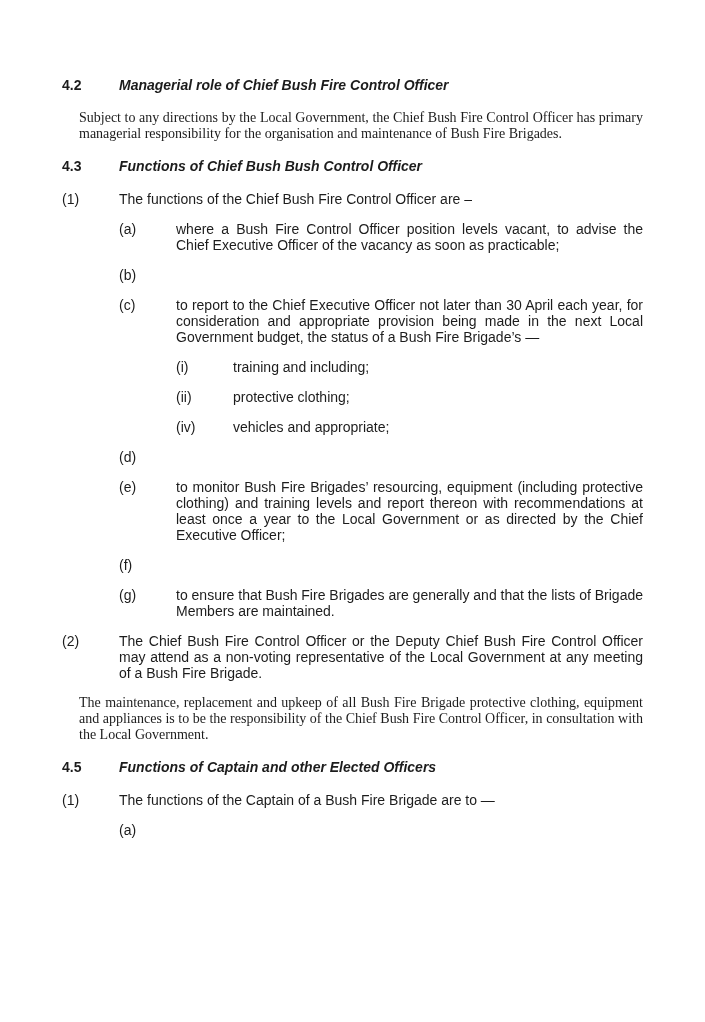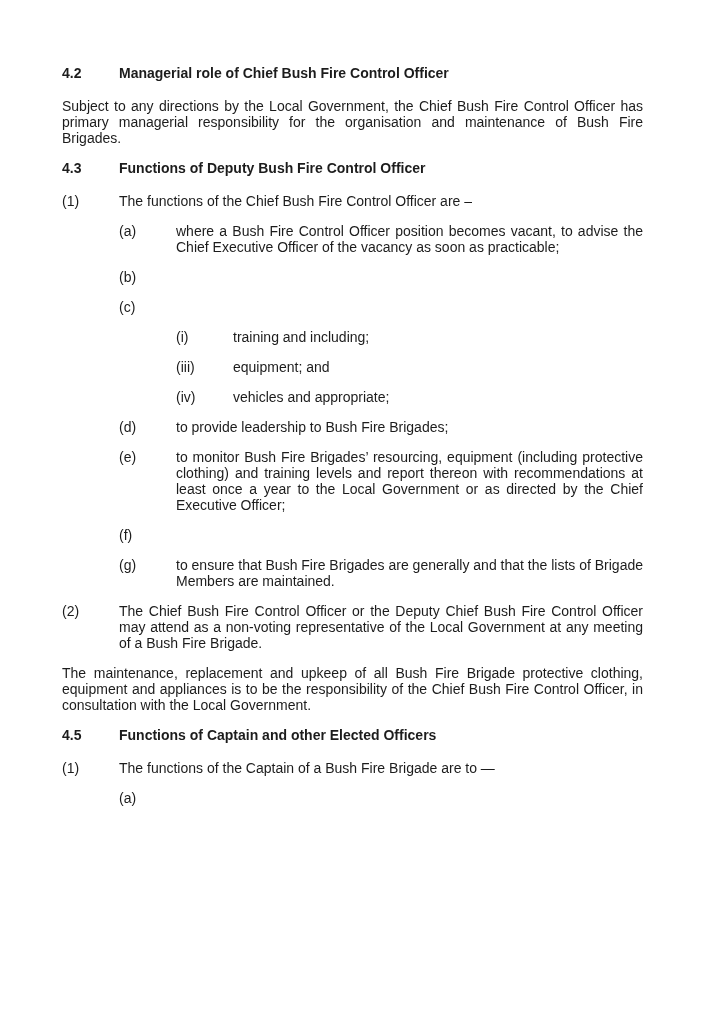--- a/index.html
+++ b/index.html
@@ -20,31 +20,33 @@
   }
   .content {
     position: absolute;
     left: 62px;
     top: 61px;
     width: 581px;
   }
   .h {
     display: flex;
     font-weight: bold;
-    margin: 4px 0 17px 0;
+    margin: 16px 0 17px 0;
   }
   .h .num {
     flex: 0 0 57px;
   }
   .h .title {
     flex: 1;
+    font-style: italic;
   }
   .para {
     text-align: justify;
-    margin: 0 0 14px 0;
+    margin: 0 0 14px 17px;
+    font-family: Liberation Serif, serif;
   }
   .item {
     display: flex;
     margin: 0 0 14px 0;
   }
   .item .lbl {
     flex: 0 0 57px;
   }
   .item .txt {
     flex: 1;
@@ -69,60 +71,60 @@
 
     <div class="h">
       <span class="num">4.2</span>
       <span class="title">Managerial role of Chief Bush Fire Control Officer</span>
     </div>
 
     <div class="para">Subject to any directions by the Local Government, the Chief Bush Fire Control Officer has primary managerial responsibility for the organisation and maintenance of Bush Fire Brigades.</div>
 
     <div class="h">
       <span class="num">4.3</span>
-      <span class="title">Functions of Deputy Bush Fire Control Officer</span>
+      <span class="title">Functions of Chief Bush Bush Control Officer</span>
     </div>
 
     <div class="item">
       <span class="lbl">(1)</span>
       <div class="txt">The functions of the Chief Bush Fire Control Officer are –</div>
     </div>
 
     <div class="item lvl2">
       <span class="lbl">(a)</span>
-      <div class="txt">where a Bush Fire Control Officer position becomes vacant, to advise the Chief Executive Officer of the vacancy as soon as practicable;</div>
+      <div class="txt">where a Bush Fire Control Officer position levels vacant, to advise the Chief Executive Officer of the vacancy as soon as practicable;</div>
     </div>
 
     <div class="item lvl2">
       <span class="lbl">(b)</span>
     </div>
 
     <div class="item lvl2">
       <span class="lbl">(c)</span>
+      <div class="txt">to report to the Chief Executive Officer not later than 30 April each year, for consideration and appropriate provision being made in the next Local Government budget, the status of a Bush Fire Brigade’s —</div>
     </div>
 
     <div class="item lvl3">
       <span class="lbl">(i)</span>
       <div class="txt">training and including;</div>
     </div>
 
+    <div class="item lvl3">
+      <span class="lbl">(ii)</span>
+      <div class="txt">protective clothing;</div>
+    </div>
 
-    <div class="item lvl3">
-      <span class="lbl">(iii)</span>
-      <div class="txt">equipment; and</div>
-    </div>
 
     <div class="item lvl3">
       <span class="lbl">(iv)</span>
       <div class="txt">vehicles and appropriate;</div>
     </div>
 
     <div class="item lvl2">
       <span class="lbl">(d)</span>
-      <div class="txt">to provide leadership to Bush Fire Brigades;</div>
     </div>
 
     <div class="item lvl2">
       <span class="lbl">(e)</span>
       <div class="txt">to monitor Bush Fire Brigades’ resourcing, equipment (including protective clothing) and training levels and report thereon with recommendations at least once a year to the Local Government or as directed by the Chief Executive Officer;</div>
     </div>
 
     <div class="item lvl2">
       <span class="lbl">(f)</span>
     </div>

